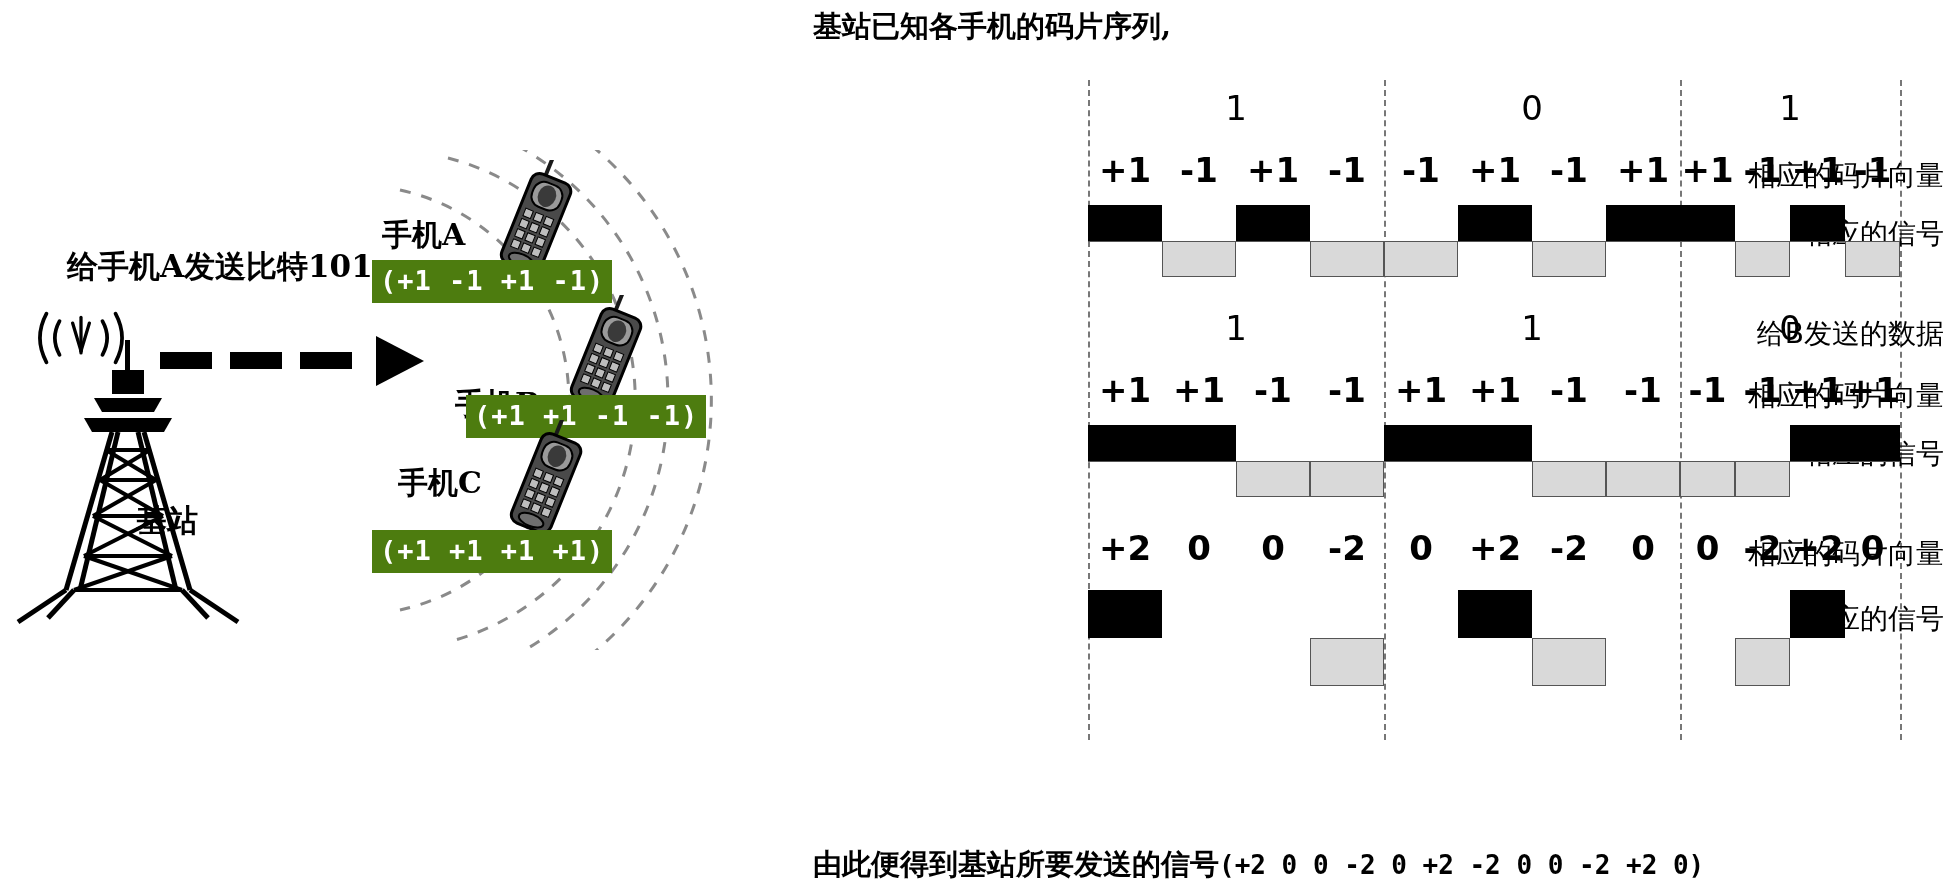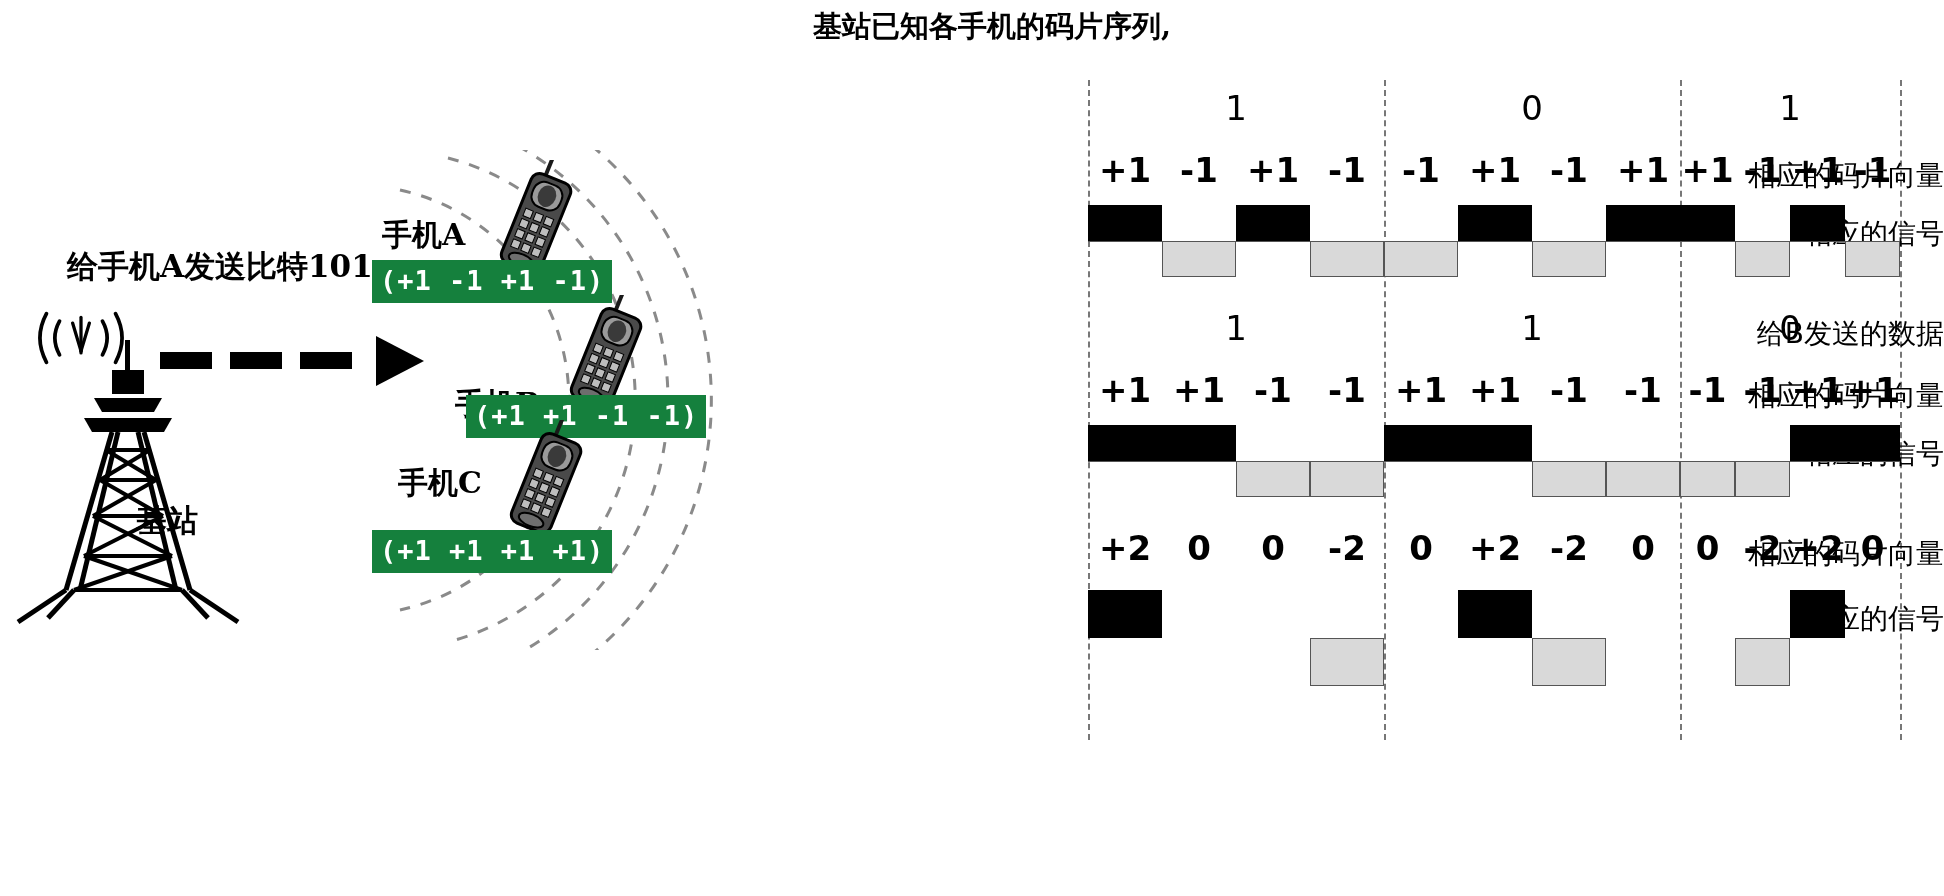--- a/index.html
+++ b/index.html
@@ -72,21 +72,21 @@
   .phone-group { position: absolute; }
   .phone-name {
     position: absolute;
     font-family: "DejaVu Serif", "Liberation Serif", serif;
     font-weight: bold;
     font-size: 30px;
     white-space: nowrap;
   }
   .chip-box {
     position: absolute;
-    background: #15803d;
+    background: #4d7c0f;
     color: #fff;
     font-family: "DejaVu Sans Mono", "Liberation Mono", monospace;
     font-weight: bold;
     font-size: 27px;
     padding: 5px 8px 7px 8px;
     white-space: nowrap;
     letter-spacing: 1px;
   }
 
   .arcs { position: absolute; left: 370px; top: 150px; }
@@ -452,15 +452,18 @@
           <div class="blk-hi" style="left: 288px; top: 510px; width: 74px; height: 48px;"></div>
           <div class="blk-lo" style="left: 510px; top: 558px; width: 74px; height: 48px;"></div>
           <div class="blk-hi" style="left: 658px; top: 510px; width: 74px; height: 48px;"></div>
           <div class="blk-lo" style="left: 732px; top: 558px; width: 74px; height: 48px;"></div>
           <div class="blk-lo" style="left: 935px; top: 558px; width: 55px; height: 48px;"></div>
           <div class="blk-hi" style="left: 990px; top: 510px; width: 55px; height: 48px;"></div>
         </div>
 
     </div>
 
+    <div class="footer-text">
+      <span>由此便得到基站所要发送的信号</span><span class="mono">(+2 0 0 -2 0 +2 -2 0 0 -2 +2 0)</span>
+    </div>
 
   </div>
 </div>
 
 </body></html>

